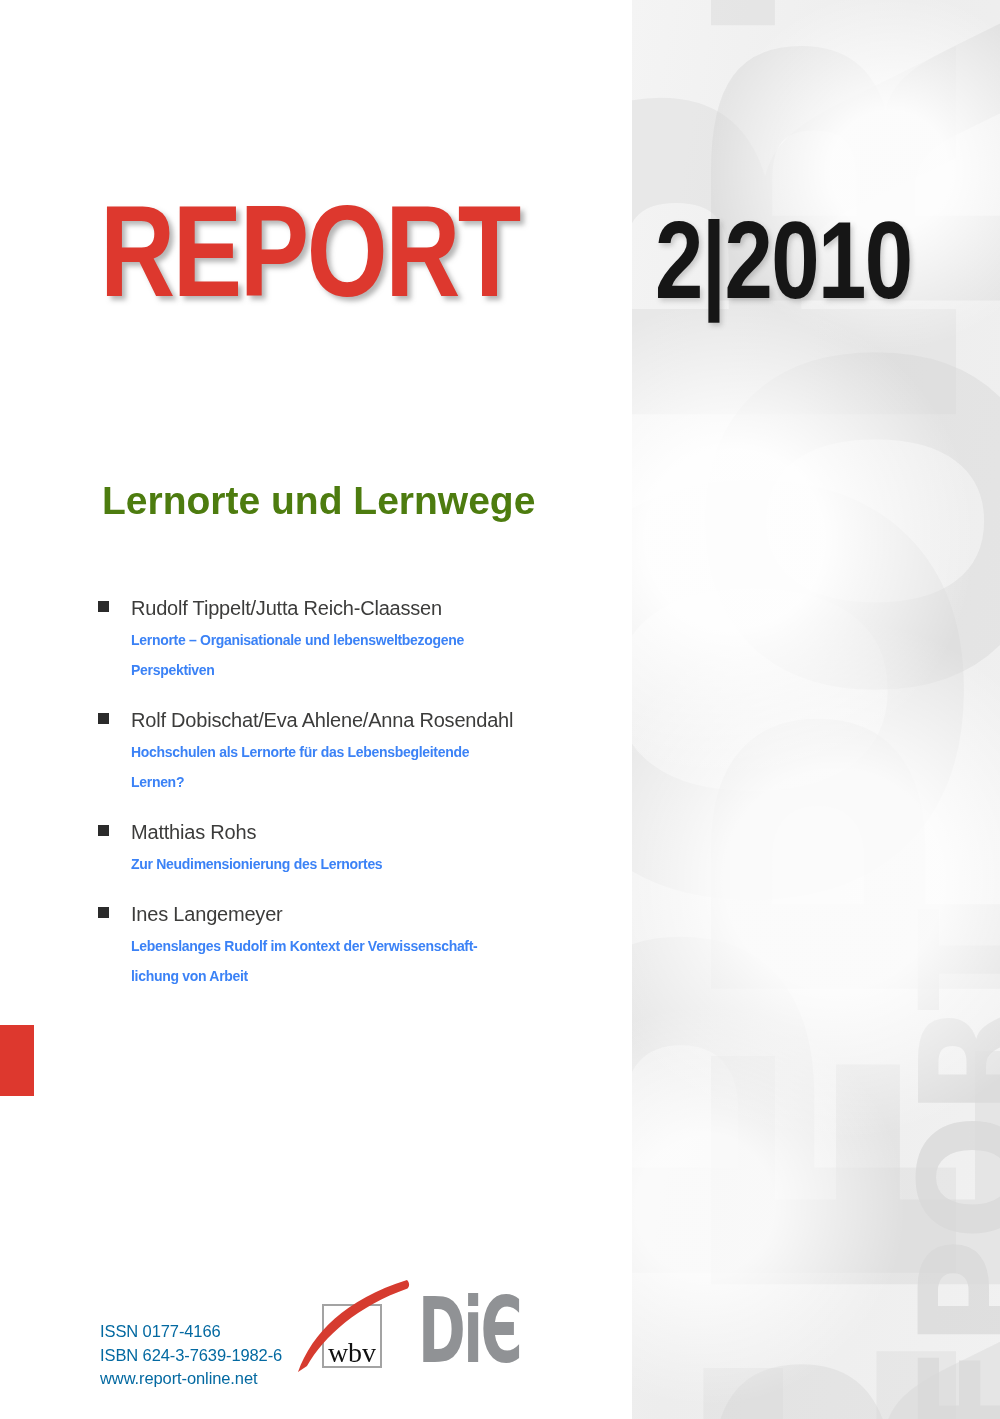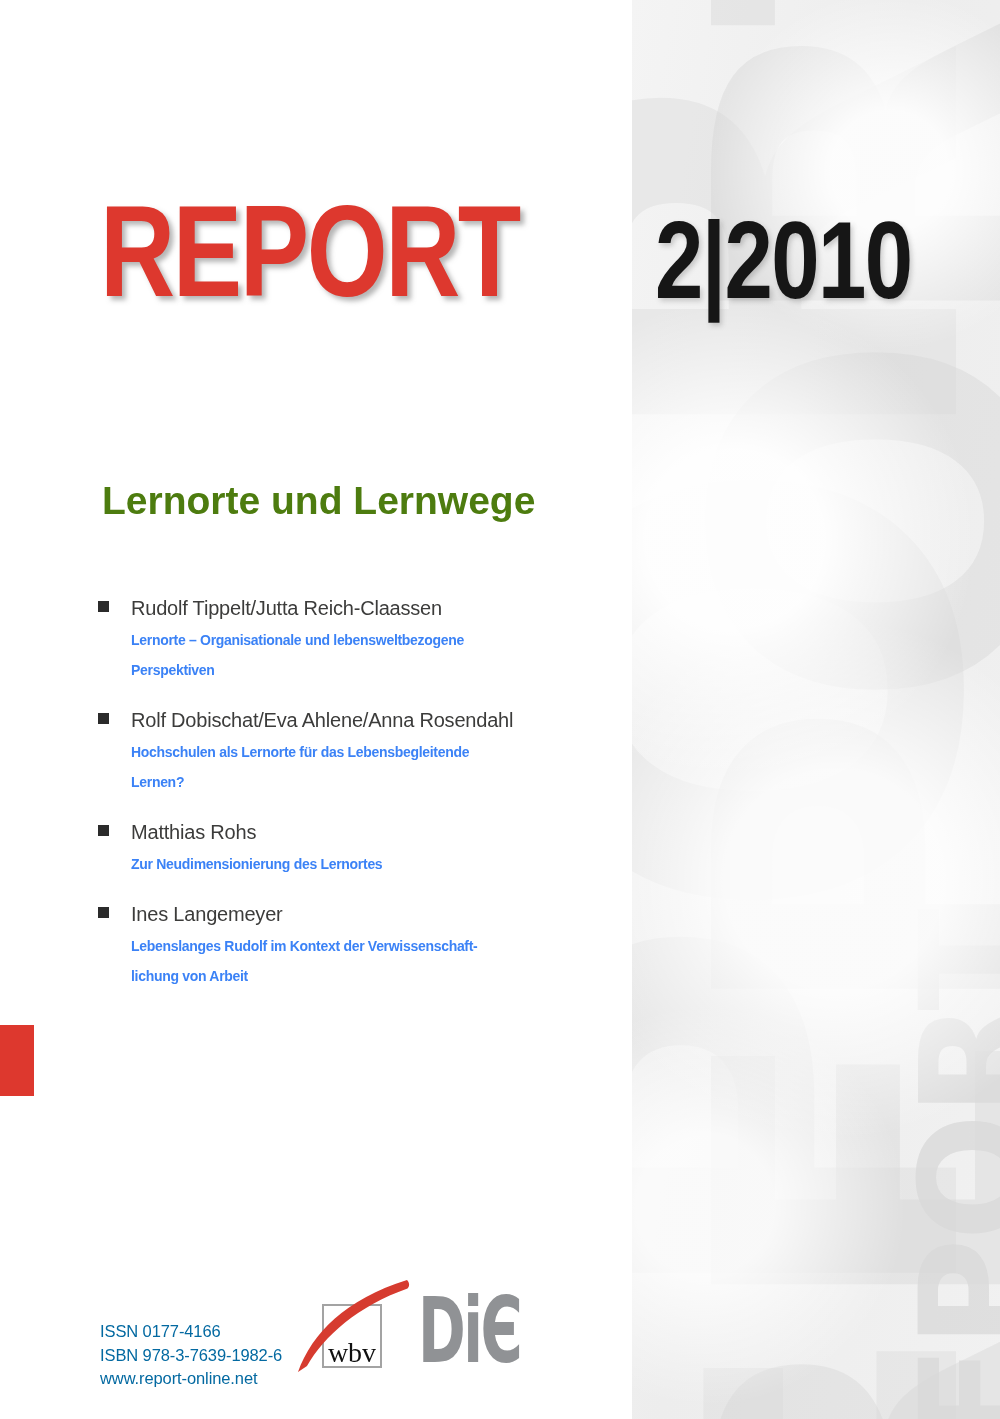--- a/index.html
+++ b/index.html
@@ -152,21 +152,21 @@
       <div class="article-title-line">lichung von Arbeit</div>
     </div>
 
 
   </div>
 
   <div class="red-block"></div>
 
   <div class="footer-info">
     <div>ISSN 0177-4166</div>
-    <div>ISBN 978-3-7639-1982-6</div>
+    <div>ISBN 624-3-7639-1982-6</div>
     <div>www.report-online.net</div>
   </div>
 
   <div class="wbv-logo">
     <div class="wbv-square">
       <span class="wbv-label">wbv</span>
     </div>
     <svg class="wbv-swoosh" width="120" height="96" viewBox="0 0 120 96">
       <path d="M4,94 C18,55 52,21 113,2 C115.5,4.5 116,8 113.5,10.5 C64,28 30,58 13,88 Z" fill="#d63b2f"></path>
     </svg>

